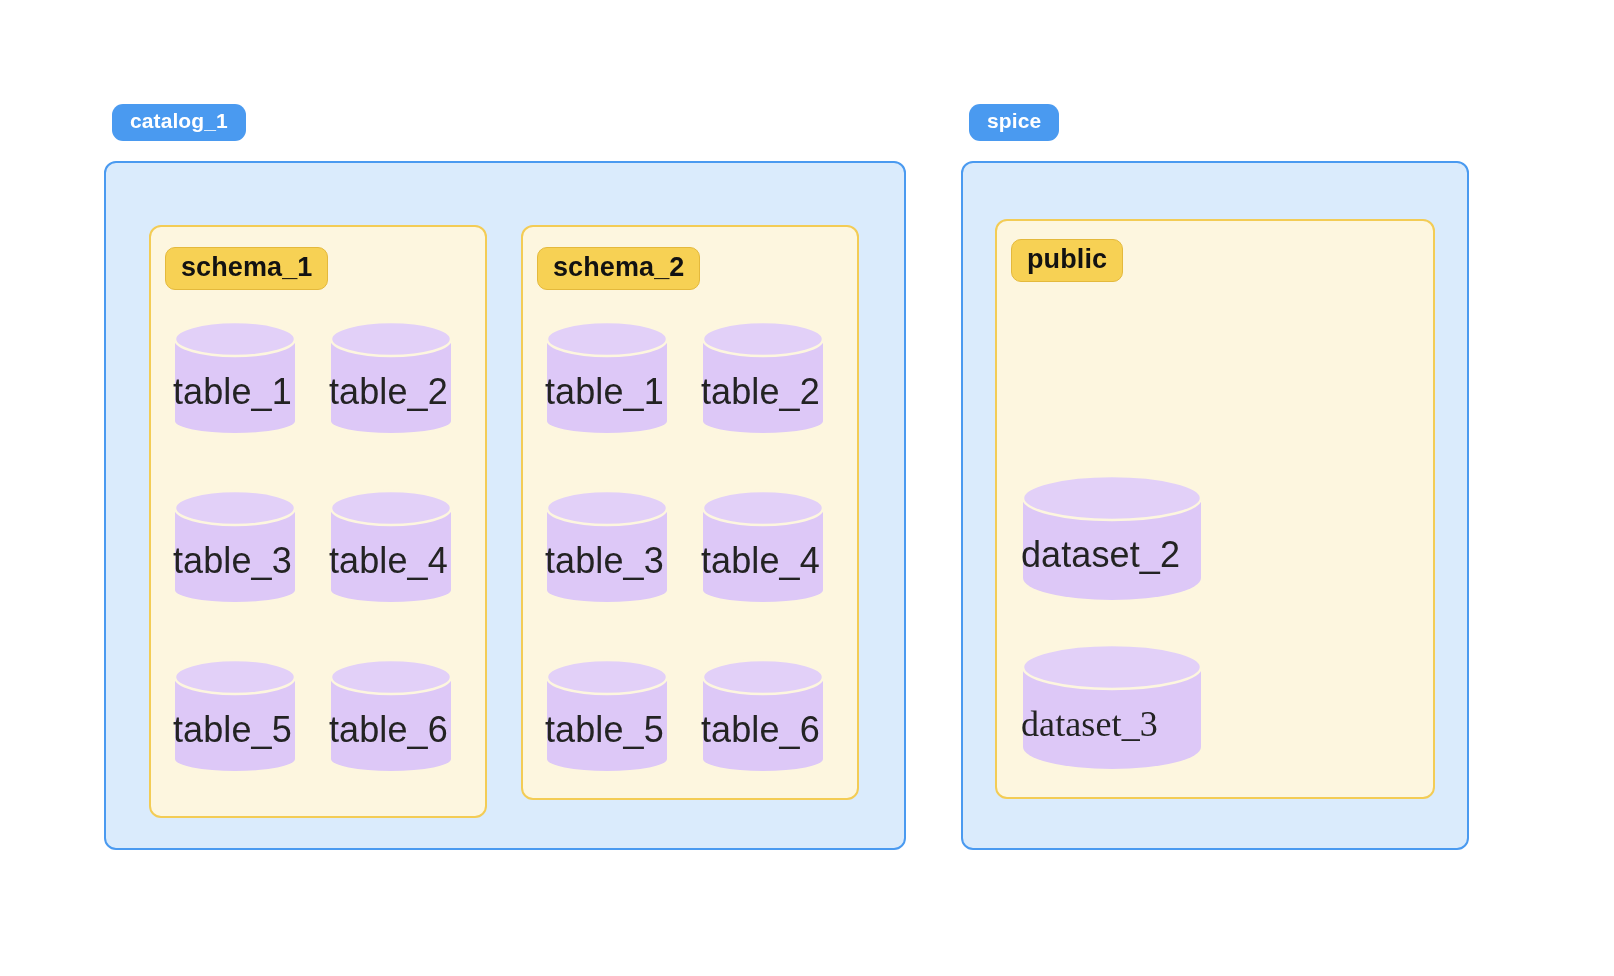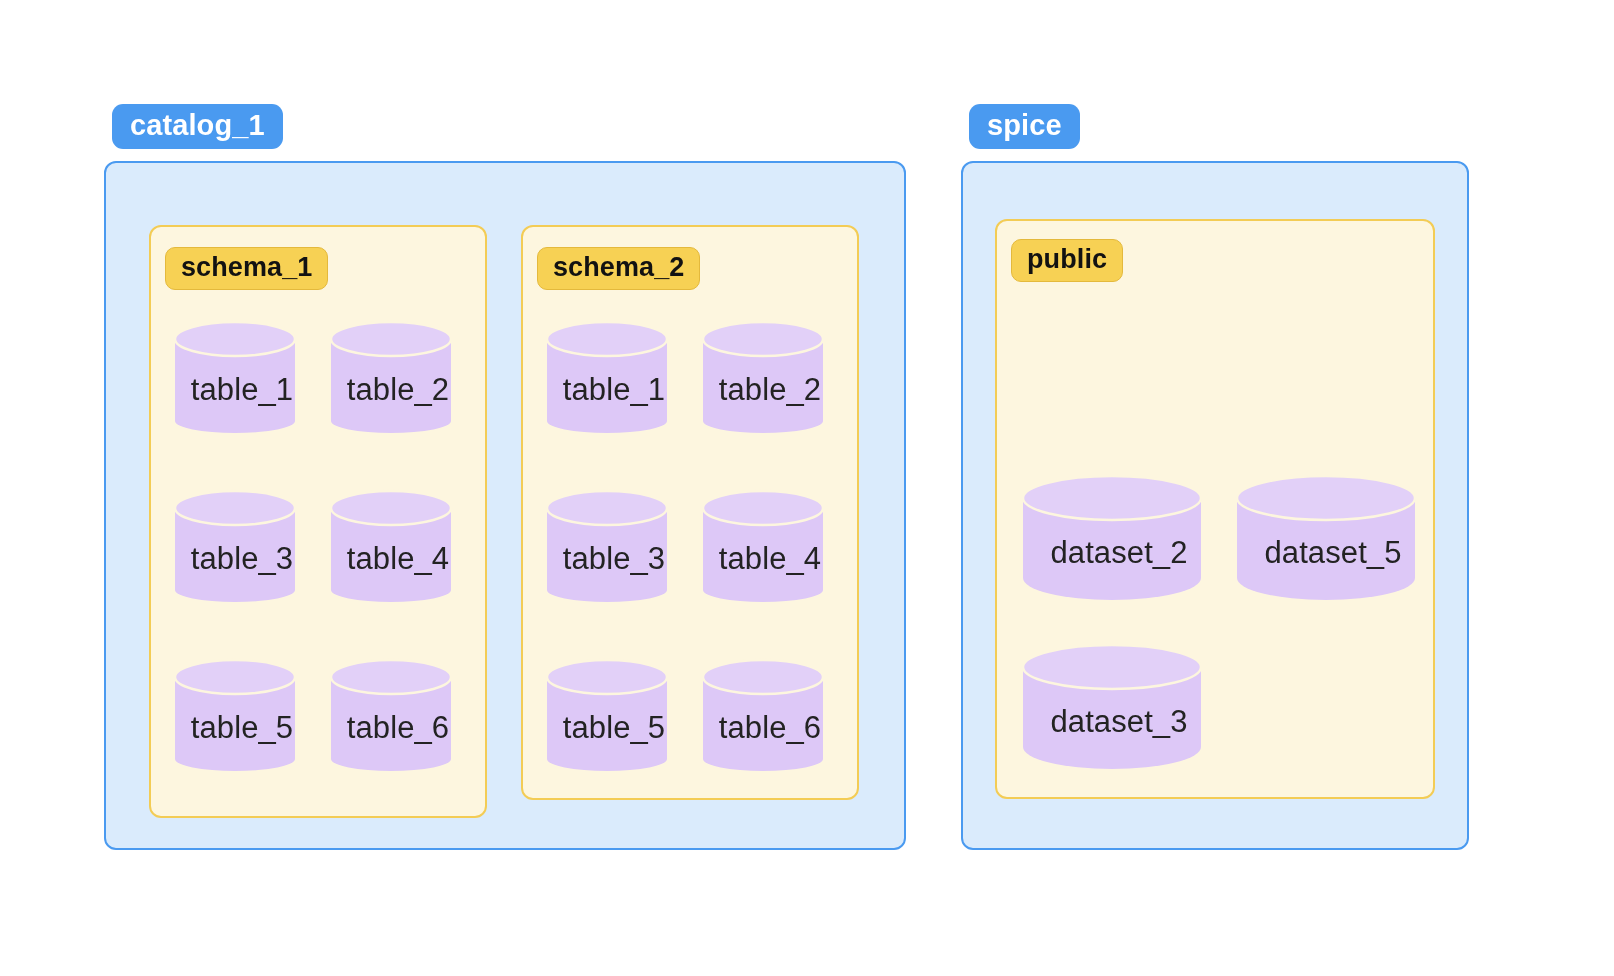--- a/index.html
+++ b/index.html
@@ -27,21 +27,21 @@
   
   .group {
     position: absolute;
   }
   .group-badge {
     position: absolute;
     top: 0;
     left: 8px;
     background: #4a9af0;
     color: #ffffff;
-    font-size: 29px;
+    font-size: 21px;
     font-weight: 700;
     letter-spacing: 0.1px;
     padding: 6px 18px 9px 18px;
     border-radius: 11px;
     line-height: 1.05;
     white-space: nowrap;
     box-sizing: border-box;
     text-align: right;
   }
   .group-body {
@@ -83,25 +83,24 @@
     box-sizing: border-box;
   }
   .cyl svg {
     display: block;
     width: 100%;
     height: 100%;
     overflow: visible;
   }
   .cyl-label {
     position: absolute;
-    left: 7px;
+    left: 0;
     width: 100%;
-    text-align: center;
     color: #232323;
-    font-size: 31px;
+    font-size: 36px;
     font-weight: 400;
     letter-spacing: 0.1px;
     line-height: 1;
     white-space: nowrap;
     pointer-events: none;
   }
 </style>
 </head>
 <body>
 
@@ -218,31 +217,24 @@
       <div class="schema-badge" style="left:14px; top:18px;">public</div>
 
 
       <div class="cyl" style="left:24px; top:253px; width:182px; height:128px;">
         <svg viewBox="0 0 182 128" preserveAspectRatio="none">
           <path d="M2 24 L2 104 A89 22 0 0 0 180 104 L180 24 Z" fill="#ddc8f7"></path>
           <ellipse cx="91" cy="24" rx="89" ry="22" fill="#e2d0f8" stroke="#fdf6df" stroke-width="2.5"></ellipse>
         </svg>
         <div class="cyl-label" style="top:63px;">dataset_2</div>
       </div>
-      <div class="cyl" style="left:238px; top:253px; width:182px; height:128px;">
+
+      <div class="cyl" style="left:24px; top:422px; width:182px; height:128px;font-family:Liberation Serif, serif;">
         <svg viewBox="0 0 182 128" preserveAspectRatio="none">
           <path d="M2 24 L2 104 A89 22 0 0 0 180 104 L180 24 Z" fill="#ddc8f7"></path>
           <ellipse cx="91" cy="24" rx="89" ry="22" fill="#e2d0f8" stroke="#fdf6df" stroke-width="2.5"></ellipse>
         </svg>
-        <div class="cyl-label" style="top:63px;">dataset_5</div>
-      </div>
-
-      <div class="cyl" style="left:24px; top:422px; width:182px; height:128px;">
-        <svg viewBox="0 0 182 128" preserveAspectRatio="none">
-          <path d="M2 24 L2 104 A89 22 0 0 0 180 104 L180 24 Z" fill="#ddc8f7"></path>
-          <ellipse cx="91" cy="24" rx="89" ry="22" fill="#e2d0f8" stroke="#fdf6df" stroke-width="2.5"></ellipse>
-        </svg>
         <div class="cyl-label" style="top:63px;">dataset_3</div>
       </div>
     </div>
   </div>
 
 </div>
 
 </body></html>

